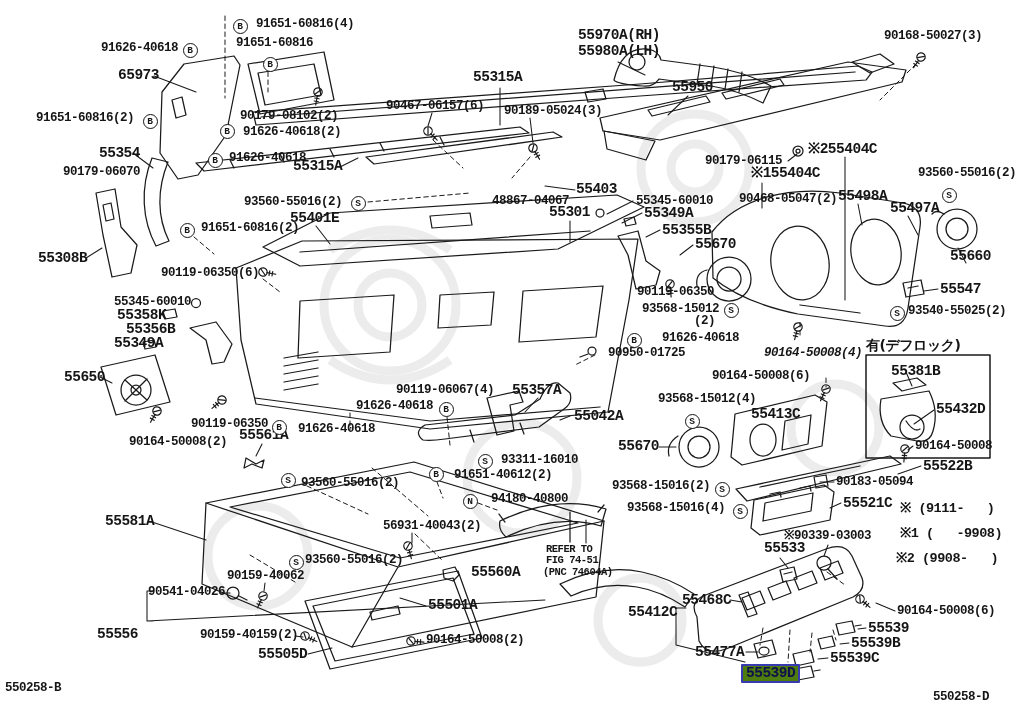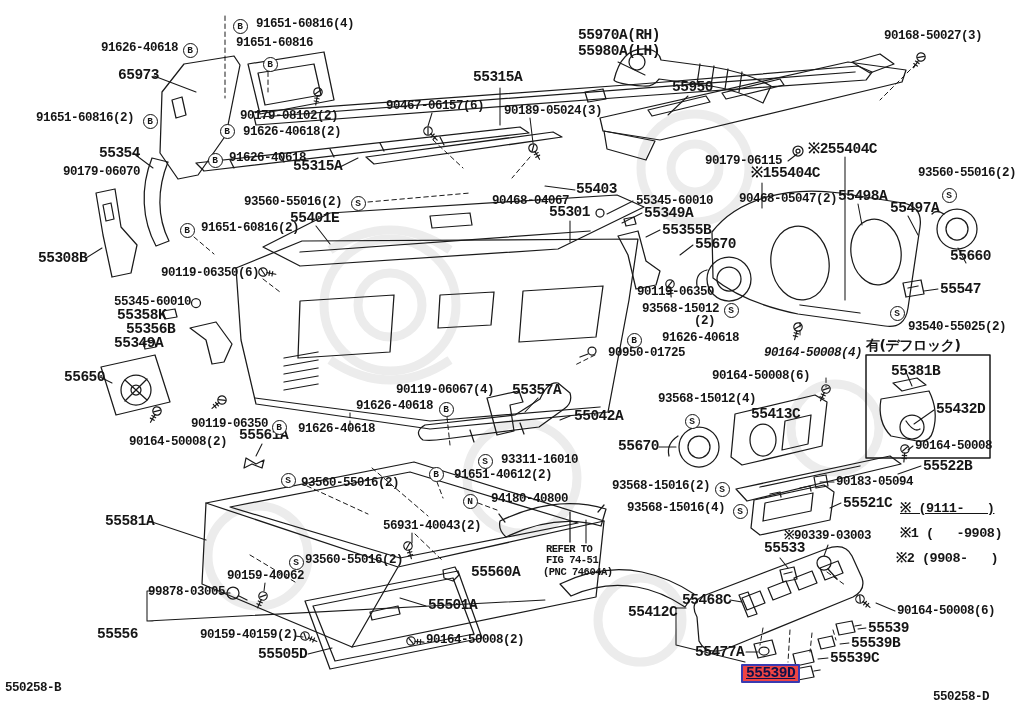--- a/index.html
+++ b/index.html
@@ -291,24 +291,24 @@
       <div class="lbl s" style="left: 884px; top: 30px;">90168-50027(3)</div>
       <div class="lbl s" style="left: 705px; top: 155px;">90179-06115</div>
       <div class="lbl l" style="left: 808px; top: 142px;">※255404C</div>
       <div class="lbl l" style="left: 751px; top: 166px;">※155404C</div>
       <div class="lbl s" style="left: 918px; top: 167px;">93560-55016(2)</div>
       <div class="lbl s" style="left: 739px; top: 193px;">90468-05047(2)</div>
       <div class="lbl l" style="left: 838px; top: 189px;">55498A</div>
       <div class="lbl l" style="left: 890px; top: 201px;">55497A</div>
       <div class="lbl l" style="left: 950px; top: 249px;">55660</div>
       <div class="lbl l" style="left: 940px; top: 282px;">55547</div>
-      <div class="lbl s" style="left: 908px; top: 305px; margin-top: 16px;">93540-55025(2)</div>
+      <div class="lbl s" style="left: 908px; top: 305px;">93540-55025(2)</div>
       <div class="lbl s" style="left: 244px; top: 196px;">93560-55016(2)</div>
       <div class="lbl l" style="left: 576px; top: 182px;">55403</div>
-      <div class="lbl s" style="left: 492px; top: 195px;">90468-04067</div>
+      <div class="lbl s" style="left: 492px; top: 195px;">48867-04067</div>
       <div class="lbl l" style="left: 549px; top: 205px;">55301</div>
       <div class="lbl s" style="left: 636px; top: 195px;">55345-60010</div>
       <div class="lbl l" style="left: 644px; top: 206px;">55349A</div>
       <div class="lbl l" style="left: 662px; top: 223px;">55355B</div>
       <div class="lbl l" style="left: 695px; top: 237px;">55670</div>
       <div class="lbl l" style="left: 290px; top: 211px;">55401E</div>
       <div class="lbl s" style="left: 201px; top: 222px;">91651-60816(2)</div>
       <div class="lbl l" style="left: 38px; top: 251px;">55308B</div>
       <div class="lbl s" style="left: 161px; top: 267px;">90119-06350(6)</div>
       <div class="lbl s" style="left: 114px; top: 296px;">55345-60010</div>
@@ -338,49 +338,49 @@
       <div class="lbl l" style="left: 105px; top: 514px;">55581A</div>
       <div class="lbl s" style="left: 383px; top: 520px;">56931-40043(2)</div>
       <div class="lbl l" style="left: 471px; top: 565px;">55560A</div>
       <div class="lbl l" style="left: 428px; top: 598px;">55501A</div>
       <div class="lbl s" style="left: 426px; top: 634px;">90164-50008(2)</div>
       <div class="lbl xs" style="left: 546px; top: 544px;">REFER TO</div>
       <div class="lbl xs" style="left: 546px; top: 555px;">FIG 74-51</div>
       <div class="lbl xs" style="left: 543px; top: 567px;">(PNC 74604A)</div>
       <div class="lbl s" style="left: 305px; top: 554px;">93560-55016(2)</div>
       <div class="lbl s" style="left: 227px; top: 570px;">90159-40062</div>
-      <div class="lbl s" style="left: 148px; top: 586px;">99878-03005</div>
+      <div class="lbl s" style="left: 148px; top: 586px;">90541-04026</div>
       <div class="lbl l" style="left: 97px; top: 627px;">55556</div>
       <div class="lbl s" style="left: 200px; top: 629px;">90159-40159(2)</div>
       <div class="lbl l" style="left: 258px; top: 647px;">55505D</div>
       <div class="lbl jp" style="left: 866px; top: 338px;">有(デフロック)</div>
       <div class="lbl l" style="left: 891px; top: 364px;">55381B</div>
       <div class="lbl l" style="left: 936px; top: 402px;">55432D</div>
       <div class="lbl s" style="left: 915px; top: 440px;">90164-50008</div>
       <div class="lbl l" style="left: 923px; top: 459px;">55522B</div>
       <div class="lbl s" style="left: 836px; top: 476px;">90183-05094</div>
       <div class="lbl l" style="left: 843px; top: 496px;">55521C</div>
-      <div class="lbl m" style="left: 900px; top: 502px; text-decoration: underline;">※ (9111-   )</div>
+      <div class="lbl m" style="left: 900px; top: 502px;">※ (9111-   )</div>
       <div class="lbl m" style="left: 900px; top: 527px;">※1 (   -9908)</div>
       <div class="lbl m" style="left: 896px; top: 552px;">※2 (9908-   )</div>
       <div class="lbl s" style="left: 658px; top: 393px;">93568-15012(4)</div>
       <div class="lbl l" style="left: 751px; top: 407px;">55413C</div>
       <div class="lbl l" style="left: 618px; top: 439px;">55670</div>
       <div class="lbl s" style="left: 612px; top: 480px;">93568-15016(2)</div>
       <div class="lbl s" style="left: 627px; top: 502px;">93568-15016(4)</div>
       <div class="lbl s" style="left: 784px; top: 530px;">※90339-03003</div>
       <div class="lbl l" style="left: 764px; top: 541px;">55533</div>
       <div class="lbl l" style="left: 682px; top: 593px;">55468C</div>
       <div class="lbl l" style="left: 628px; top: 605px;">55412C</div>
       <div class="lbl s" style="left: 897px; top: 605px;">90164-50008(6)</div>
       <div class="lbl l" style="left: 868px; top: 621px;">55539</div>
       <div class="lbl l" style="left: 851px; top: 636px;">55539B</div>
       <div class="lbl l" style="left: 830px; top: 651px; text-align: center;">55539C</div>
       <div class="lbl l" style="left: 695px; top: 645px;">55477A</div>
-      <div class="lbl l hl" style="left: 741px; top: 664px; background: #ef4444; border: 2px solid rgb(58, 58, 176); color: rgb(16, 16, 74); text-decoration: underline;">55539D</div>
+      <div class="lbl l hl" style="left: 741px; top: 664px; background: #4d7c0f; border: 2px solid rgb(58, 58, 176); color: rgb(16, 16, 74);">55539D</div>
       <div class="lbl ft" style="left: 5px; top: 682px;">550258-B</div>
       <div class="lbl ft" style="left: 933px; top: 691px;">550258-D</div>
       <div class="mk" style="left: 232.5px; top: 18.5px;">B</div>
       <div class="mk" style="left: 182.5px; top: 42.5px;">B</div>
       <div class="mk" style="left: 262.5px; top: 56.5px;">B</div>
       <div class="mk" style="left: 142.5px; top: 113.5px;">B</div>
       <div class="mk" style="left: 219.5px; top: 123.5px;">B</div>
       <div class="mk" style="left: 207.5px; top: 152.5px;">B</div>
       <div class="mk" style="left: 179.5px; top: 222.5px;">B</div>
       <div class="mk" style="left: 626.5px; top: 332.5px;">B</div>

